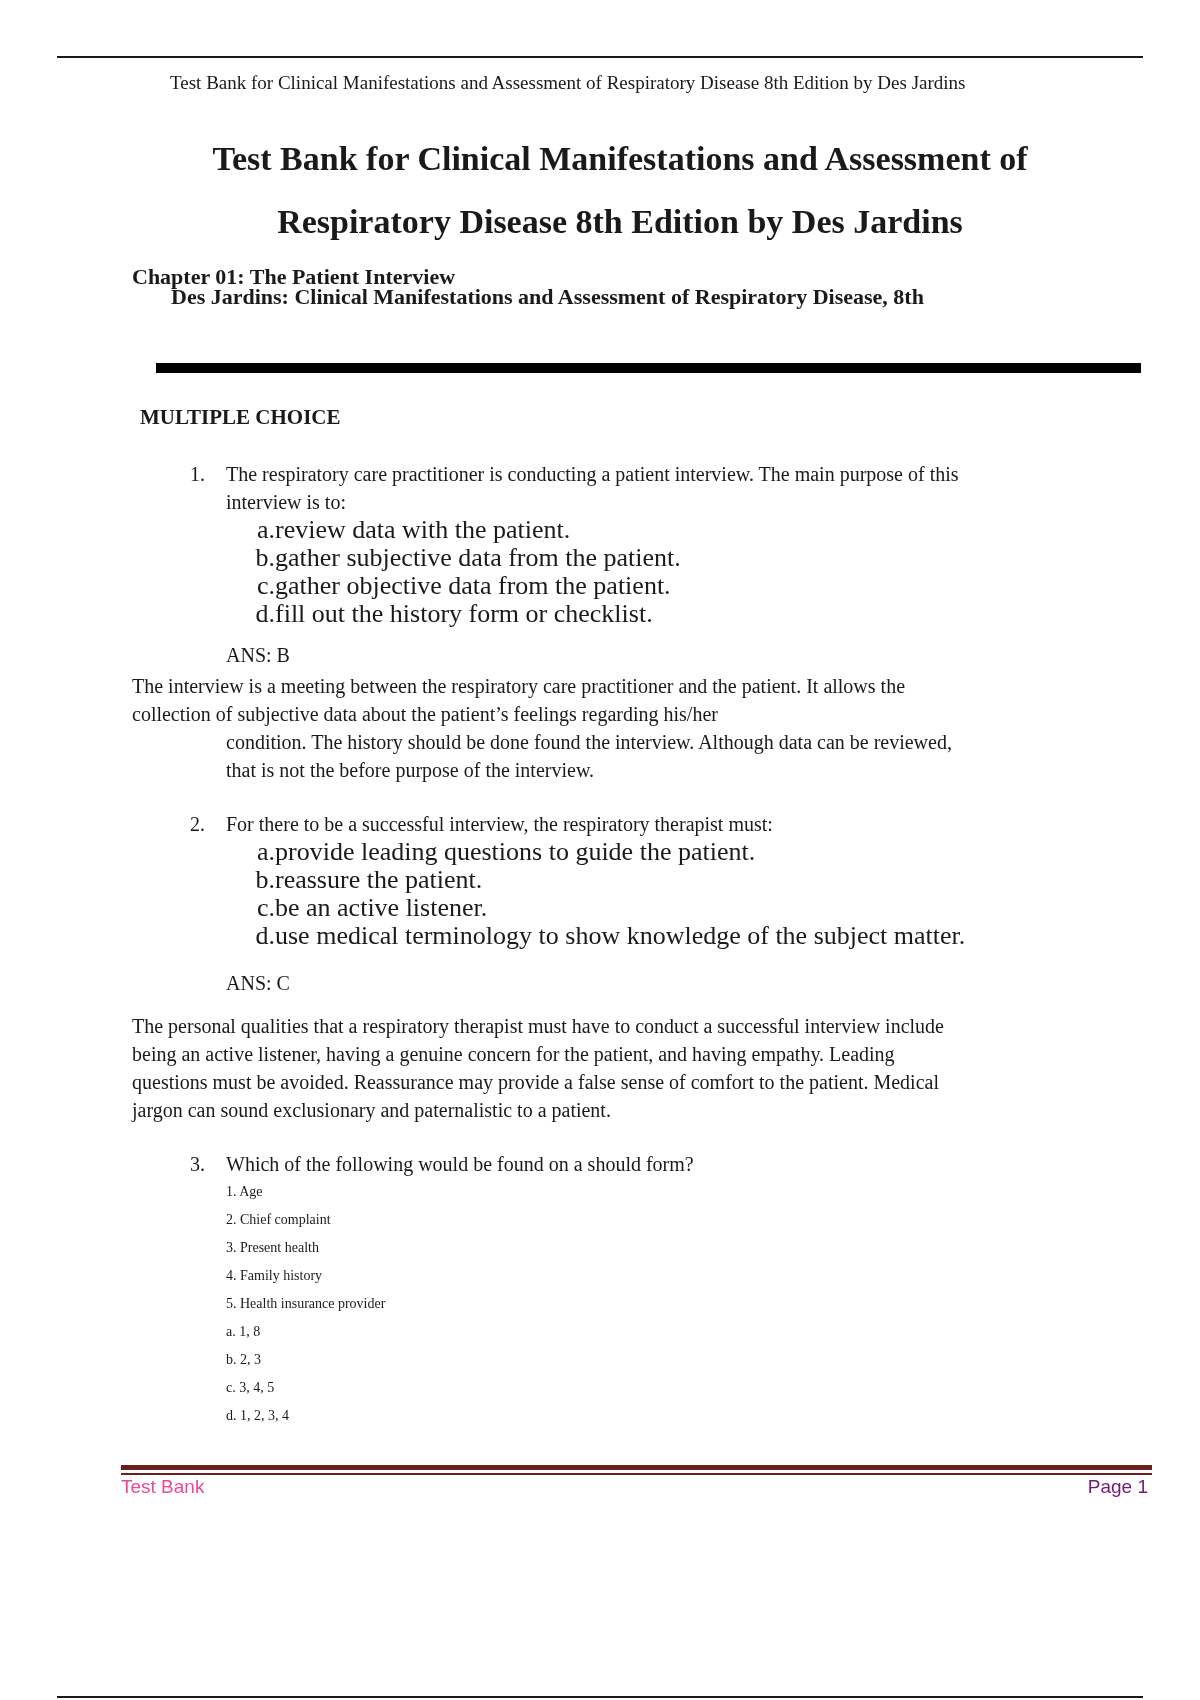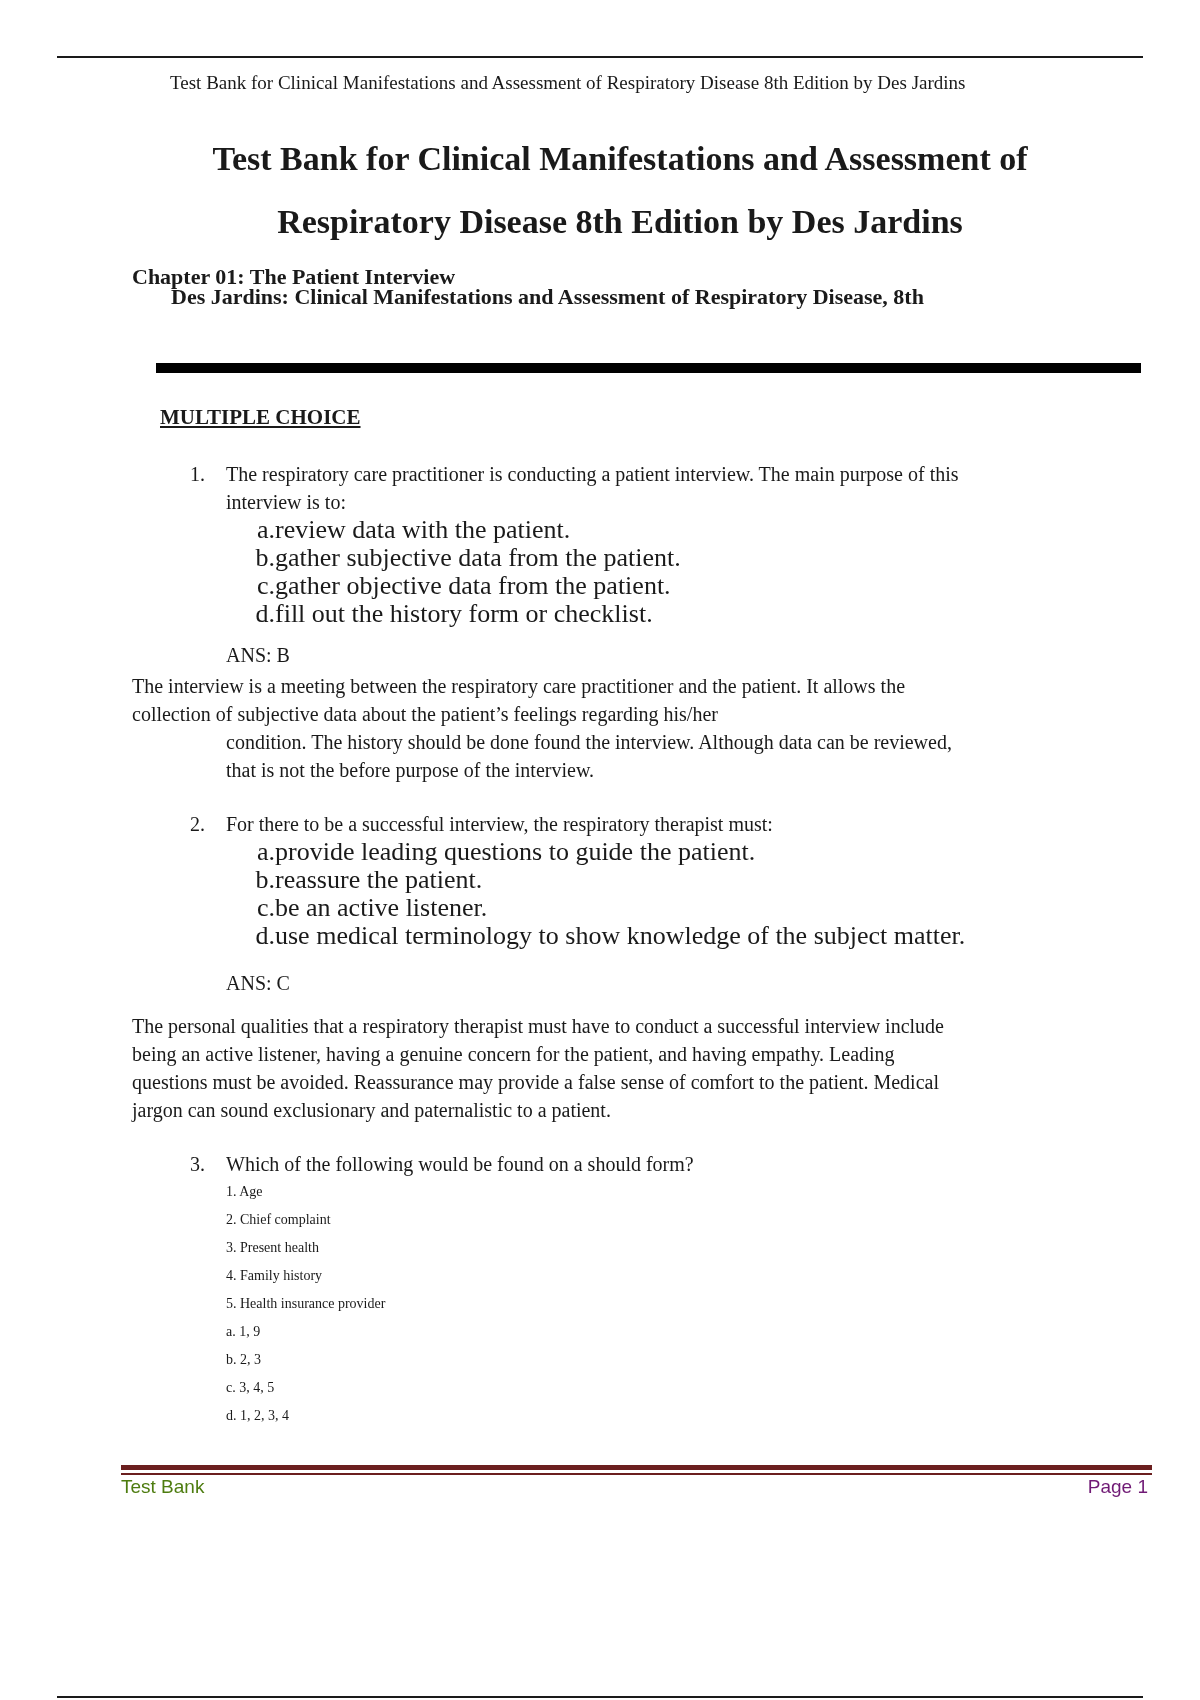--- a/index.html
+++ b/index.html
@@ -10,33 +10,33 @@
     .abs { position: absolute; }
     .top-rule { left: 57px; top: 56px; width: 1086px; height: 2px; background: #1a1a1a; }
     .bottom-rule { left: 57px; top: 1696px; width: 1086px; height: 2px; background: #1a1a1a; }
     .running-header { left: 0; top: 72px; width: 980px; text-align: left; padding-left: 170px; box-sizing: border-box; font-size: 19px; }
     .title { left: 0; width: 1200px; text-align: center; font-weight: bold; font-size: 34px; padding-left: 40px; box-sizing: border-box; }
     .title1 { top: 140px; }
     .title2 { top: 203px; }
     .chapter { left: 132px; top: 264px; font-weight: bold; font-size: 22px; }
     .subtitle { left: 146px; top: 282px; width: 940px; font-weight: bold; font-size: 22px; line-height: 30px; margin-left: 25px; }
     .thick-rule { left: 156px; top: 363px; width: 985px; height: 10px; background: #000; }
-    .section { left: 160px; top: 405px; font-weight: bold; font-size: 21px; text-decoration: underline; }
+    .section { left: 140px; top: 405px; font-weight: bold; font-size: 21px; }
     .q { font-size: 20px; line-height: 28px; }
     .qnum { position: absolute; left: 190px; }
     .qtext { position: absolute; left: 226px; width: 900px; }
     .opt { position: absolute; left: 238px; font-size: 26px; line-height: 28px; text-align: right; }
     .opt .ol { display: inline-block; width: 37px; }
     .ans { position: absolute; left: 226px; font-size: 20px; }
     .rat { position: absolute; left: 132px; width: 990px; font-size: 20px; line-height: 28px; }
     .rat-indent { position: absolute; left: 226px; width: 900px; font-size: 20px; line-height: 28px; }
     .sub { position: absolute; left: 226px; font-size: 14px; line-height: 28px; }
     .footer-rule1 { left: 121px; top: 1465px; width: 1031px; height: 5px; background: #6b1f1f; }
     .footer-rule2 { left: 121px; top: 1473px; width: 1031px; height: 2px; background: #6b1f1f; }
-    .footer-left { left: 121px; top: 1476px; font-family: "Liberation Sans", "DejaVu Sans", sans-serif; font-size: 19px; color: #4d7c0f; }
+    .footer-left { left: 121px; top: 1476px; font-family: "Liberation Sans", "DejaVu Sans", sans-serif; font-size: 19px; color: #ec4899; }
     .footer-right { right: 52px; top: 1476px; font-family: "Liberation Sans", "DejaVu Sans", sans-serif; font-size: 19px; color: #701a75; }
   </style>
 </head>
 <body>
 
 <div class="abs top-rule"></div>
 <div class="abs running-header">Test Bank for Clinical Manifestations and Assessment of Respiratory Disease 8th Edition by Des Jardins</div>
 
 <div class="abs title title1">Test Bank for Clinical Manifestations and Assessment of</div>
 <div class="abs title title2">Respiratory Disease 8th Edition by Des Jardins</div>
@@ -85,21 +85,21 @@
 <div class="abs" style="left:0;top:1150px;width:1200px;">
   <div class="q">
     <span class="qnum" style="top:0">3.</span>
     <span class="qtext" style="top:0">Which of the following would be found on a should form?</span>
   </div>
   <div class="sub" style="top:28px">1. Age</div>
   <div class="sub" style="top:56px">2. Chief complaint</div>
   <div class="sub" style="top:84px">3. Present health</div>
   <div class="sub" style="top:112px">4. Family history</div>
   <div class="sub" style="top:140px">5. Health insurance provider</div>
-  <div class="sub" style="top:168px">a. 1, 9</div>
+  <div class="sub" style="top:168px">a. 1, 8</div>
   <div class="sub" style="top:196px">b. 2, 3</div>
   <div class="sub" style="top:224px">c. 3, 4, 5</div>
   <div class="sub" style="top:252px">d. 1, 2, 3, 4</div>
 </div>
 
 <div class="abs footer-rule1"></div>
 <div class="abs footer-rule2"></div>
 <div class="abs footer-left">Test Bank</div>
 <div class="abs footer-right">Page 1</div>
 

